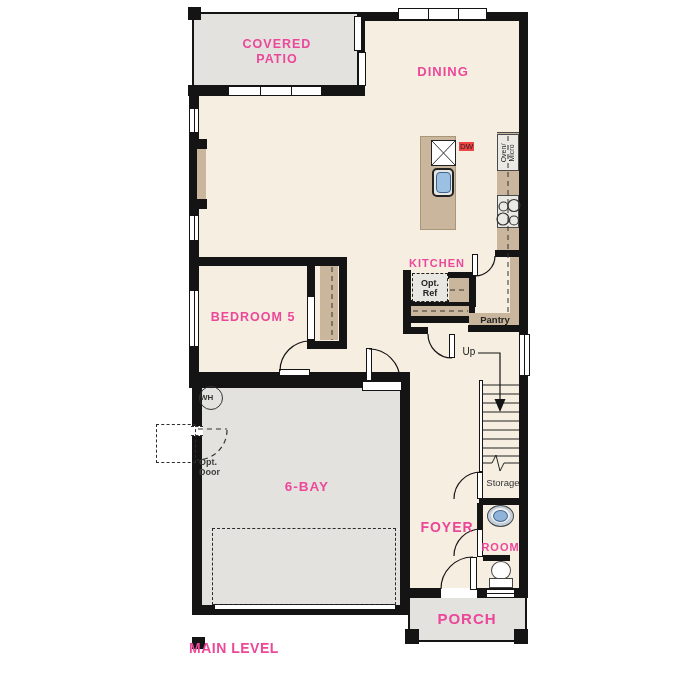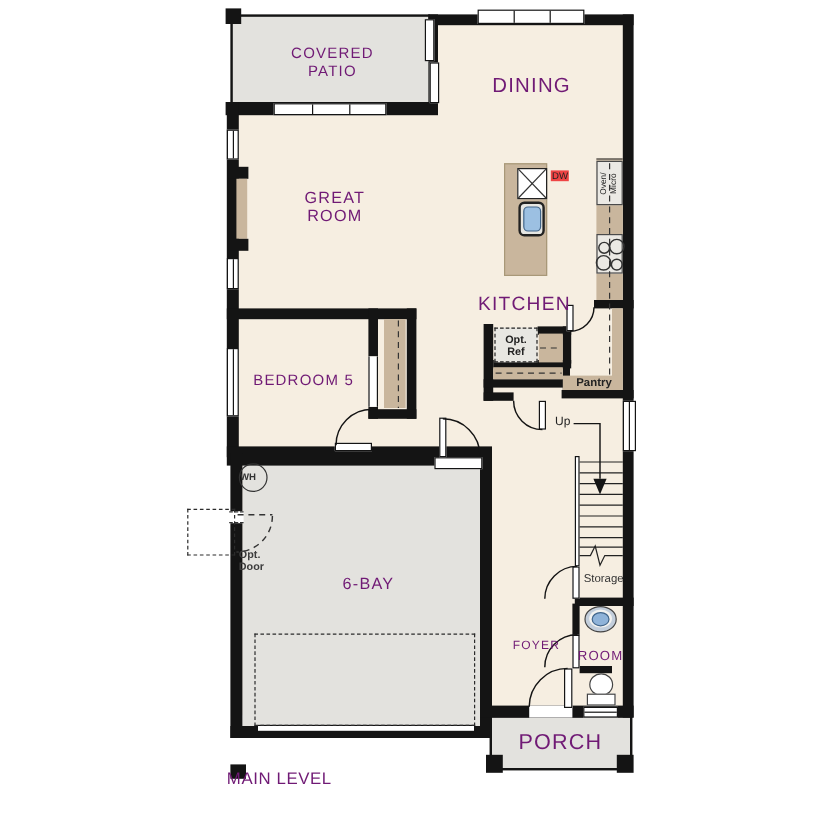--- a/index.html
+++ b/index.html
@@ -9,21 +9,21 @@
   .floor{position:absolute;background:#f6eee1;}
   .outdoor{position:absolute;background:#e3e2de;}
   .tan{position:absolute;background:#c9b69d;}
   .post{position:absolute;background:#141414;}
   .win{position:absolute;background:#fff;border:1px solid #141414;box-sizing:border-box;}
   .win .divv{position:absolute;top:0;bottom:0;width:1px;background:#141414;}
   .win .divh{position:absolute;left:0;right:0;height:1px;background:#141414;}
   .leaf{position:absolute;background:#fff;border:1px solid #141414;box-sizing:border-box;}
   .gap{position:absolute;background:#fff;}
   .appl{position:absolute;background:#ebe9e4;border:1px solid #4a4a4a;box-sizing:border-box;}
-  .lbl{position:absolute;color:#701a75;font-weight:normal;text-align:center;white-space:nowrap;}
+  .lbl{position:absolute;color:#ec4899;font-weight:bold;text-align:center;white-space:nowrap;}
   .room{font-size:13px;letter-spacing:1px;line-height:15px;}
   .small{font-size:9.5px;font-weight:bold;letter-spacing:0;text-align:center;}
   .tiny{font-size:9px;font-weight:bold;color:#3d3d3d;text-align:left;line-height:10px;letter-spacing:0;}
   svg{position:absolute;left:0;top:0;}
 </style>
 </head>
 <body>
 
 <div id="plan">
 
@@ -190,33 +190,29 @@
   <div class="abs" style="left:487px;top:505px;width:27px;height:22px;background:#c3cedb;border:1.5px solid #444;border-radius:50%;box-sizing:border-box;"></div>
   <div class="abs" style="left:491px;top:508px;width:19px;height:15px;background:#f2f2f0;border-radius:50%;"></div>
   <div class="abs" style="left:493px;top:510px;width:15px;height:12px;background:#8fb3d9;border:1px solid #41658a;border-radius:50%;box-sizing:border-box;"></div>
   <div class="abs" style="left:491px;top:561px;width:20px;height:19px;background:#fff;border:1.5px solid #444;border-radius:50%;box-sizing:border-box;"></div>
   <div class="abs" style="left:489px;top:578px;width:24px;height:10px;background:#fff;border:1.5px solid #444;box-sizing:border-box;"></div>
 
   <div class="lbl room" style="left:217px;top:37px;width:120px;font-size:12.5px;">
     <div>COVERED</div>
       <div>PATIO</div>
   </div>
-  <div class="lbl room" style="left:403px;top:64px;width:80px;font-size:17px;">DINING</div>
-  <div class="lbl room" style="left:219px;top:157px;width:120px;font-size:13.5px;">
-    <div>GREAT</div>
-      <div>ROOM</div>
-  </div>
-  <div class="lbl room" style="left:397px;top:246px;width:80px;font-size:16px;">KITCHEN</div>
+  <div class="lbl room" style="left:403px;top:64px;width:80px;font-size:13px;">DINING</div>
+  <div class="lbl room" style="left:397px;top:256px;width:80px;font-size:11px;">KITCHEN</div>
   <div class="lbl room" style="left:196px;top:310px;width:114px;font-size:12.5px;">BEDROOM 5</div>
   <div class="lbl room" style="left:247px;top:479px;width:120px;font-size:13.5px;line-height:16px;">
     <div>6-BAY</div>
   </div>
-  <div class="lbl room" style="left:417px;top:531px;width:60px;font-size:10px;">FOYER</div>
+  <div class="lbl room" style="left:417px;top:520px;width:60px;font-size:14px;">FOYER</div>
   <div class="lbl room" style="left:478px;top:540px;width:45px;font-size:11px;">ROOM</div>
-  <div class="lbl room" style="left:427px;top:611px;width:80px;font-size:18px;">PORCH</div>
+  <div class="lbl room" style="left:427px;top:611px;width:80px;font-size:15px;">PORCH</div>
   <div class="lbl" style="left:189px;top:640px;font-size:14px;letter-spacing:0.5px;">MAIN LEVEL</div>
 
   <div class="lbl small" style="left:472px;top:314px;width:46px;color:#222;">Pantry</div>
   <div class="lbl small" style="left:484px;top:477px;width:38px;color:#333;font-weight:normal;">Storage</div>
   <div class="lbl small" style="left:460px;top:346px;width:18px;font-size:10px;font-weight:normal;color:#222;">Up</div>
   <div class="tiny abs" style="left:199px;top:457px;">
     <div>Opt.</div>
       <div>Door</div>
   </div>
   <div class="lbl" style="left:431px;top:142px;width:25px;font-size:8px;font-weight:normal;color:#222;">

